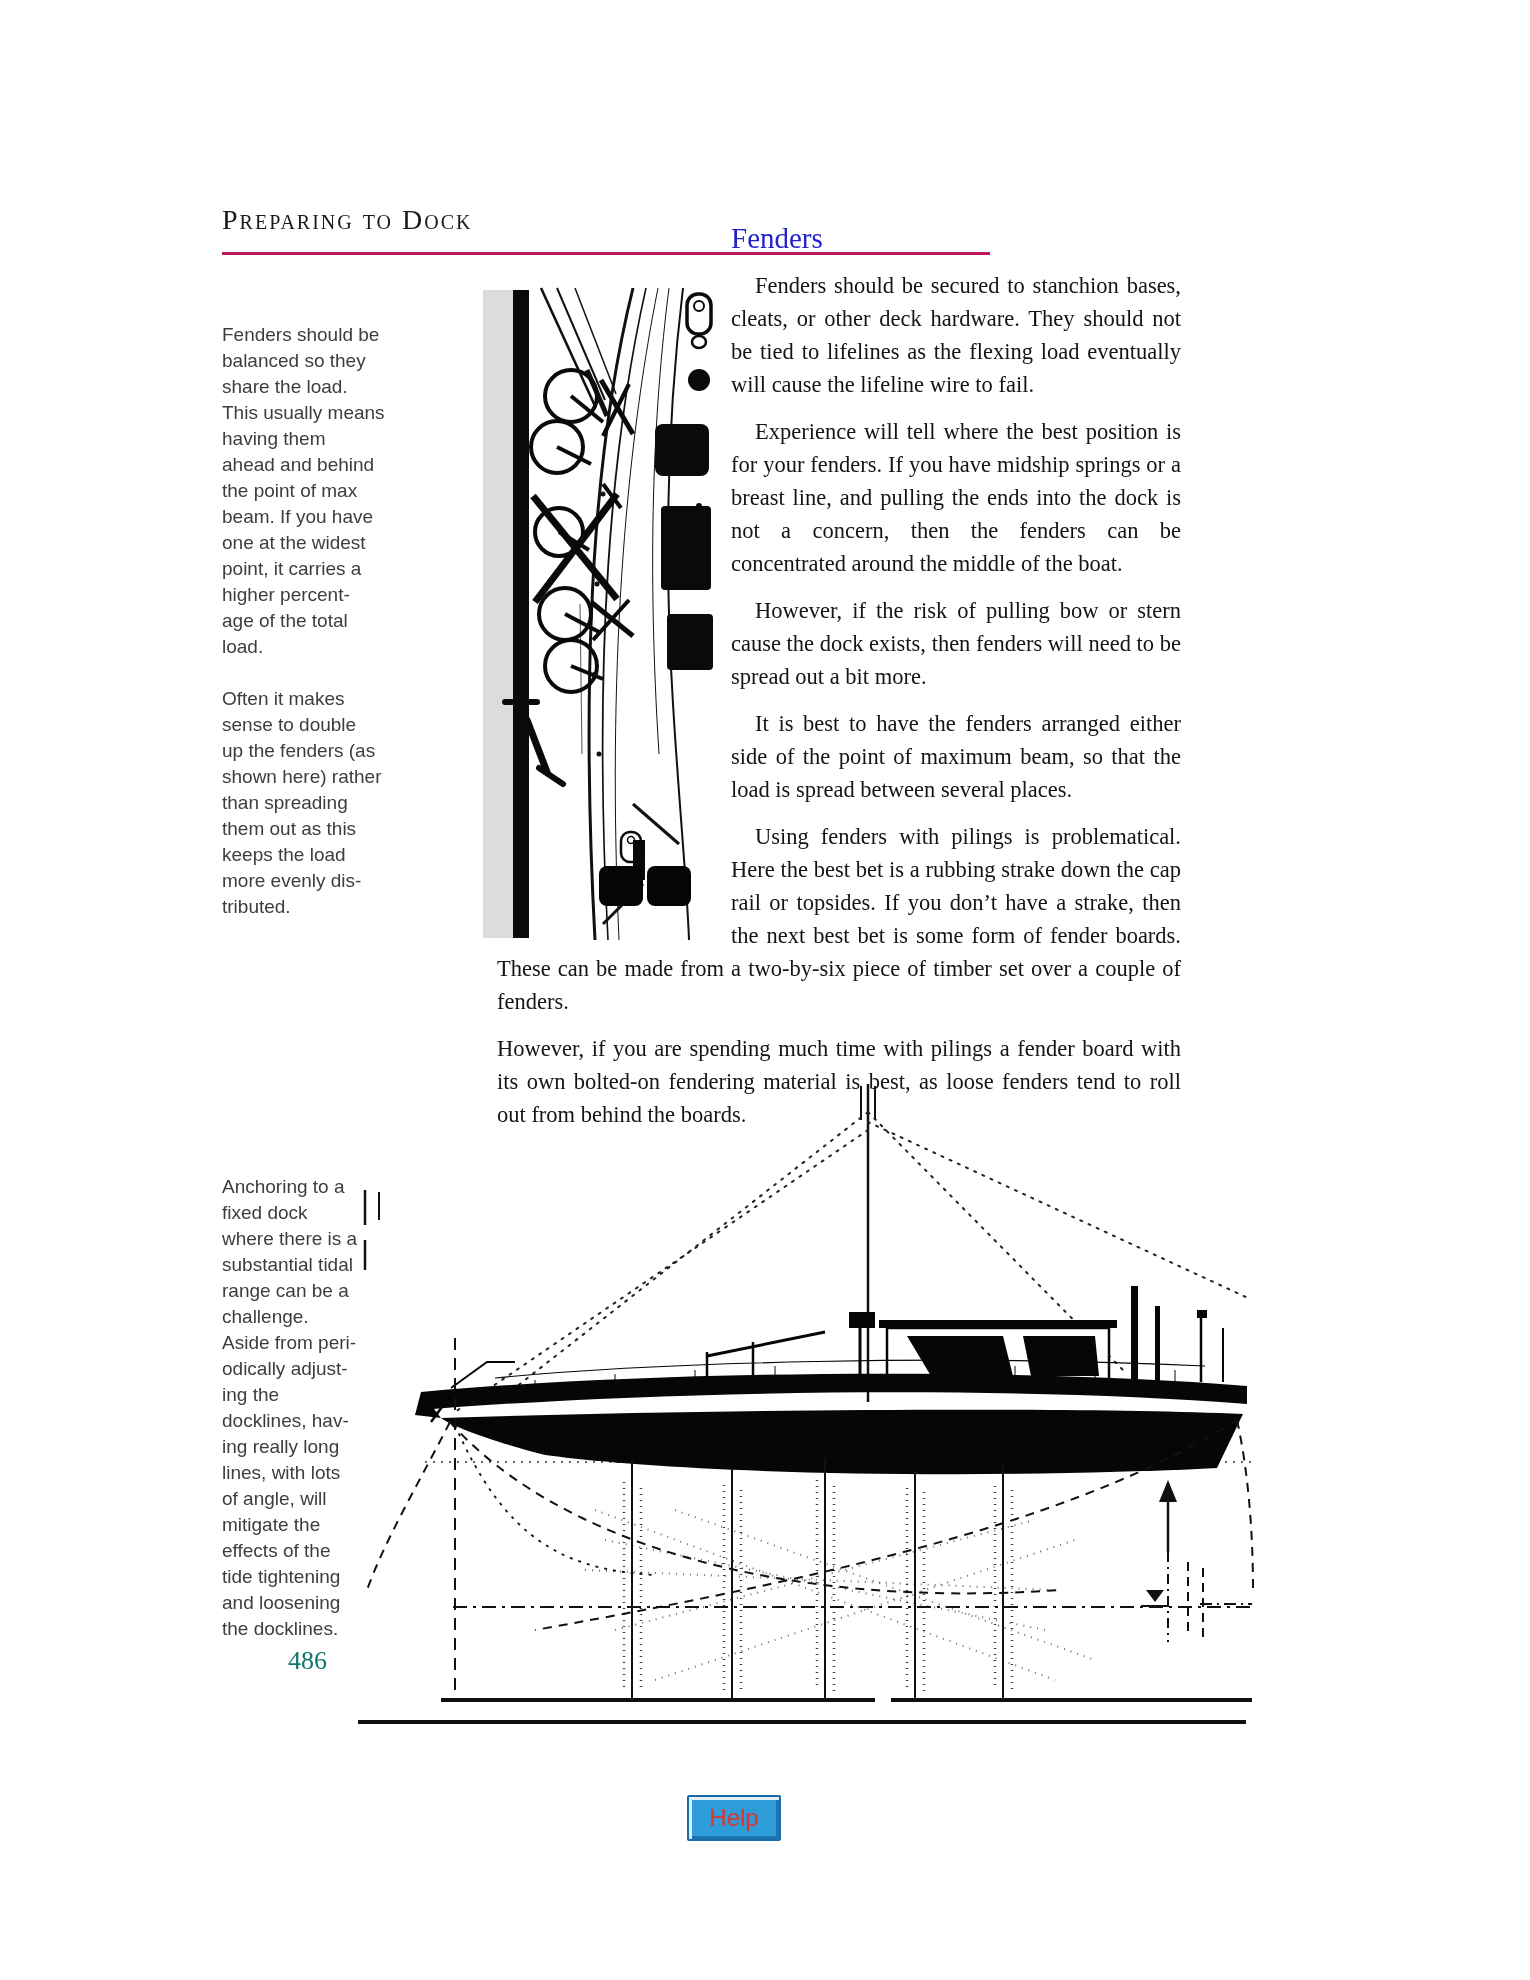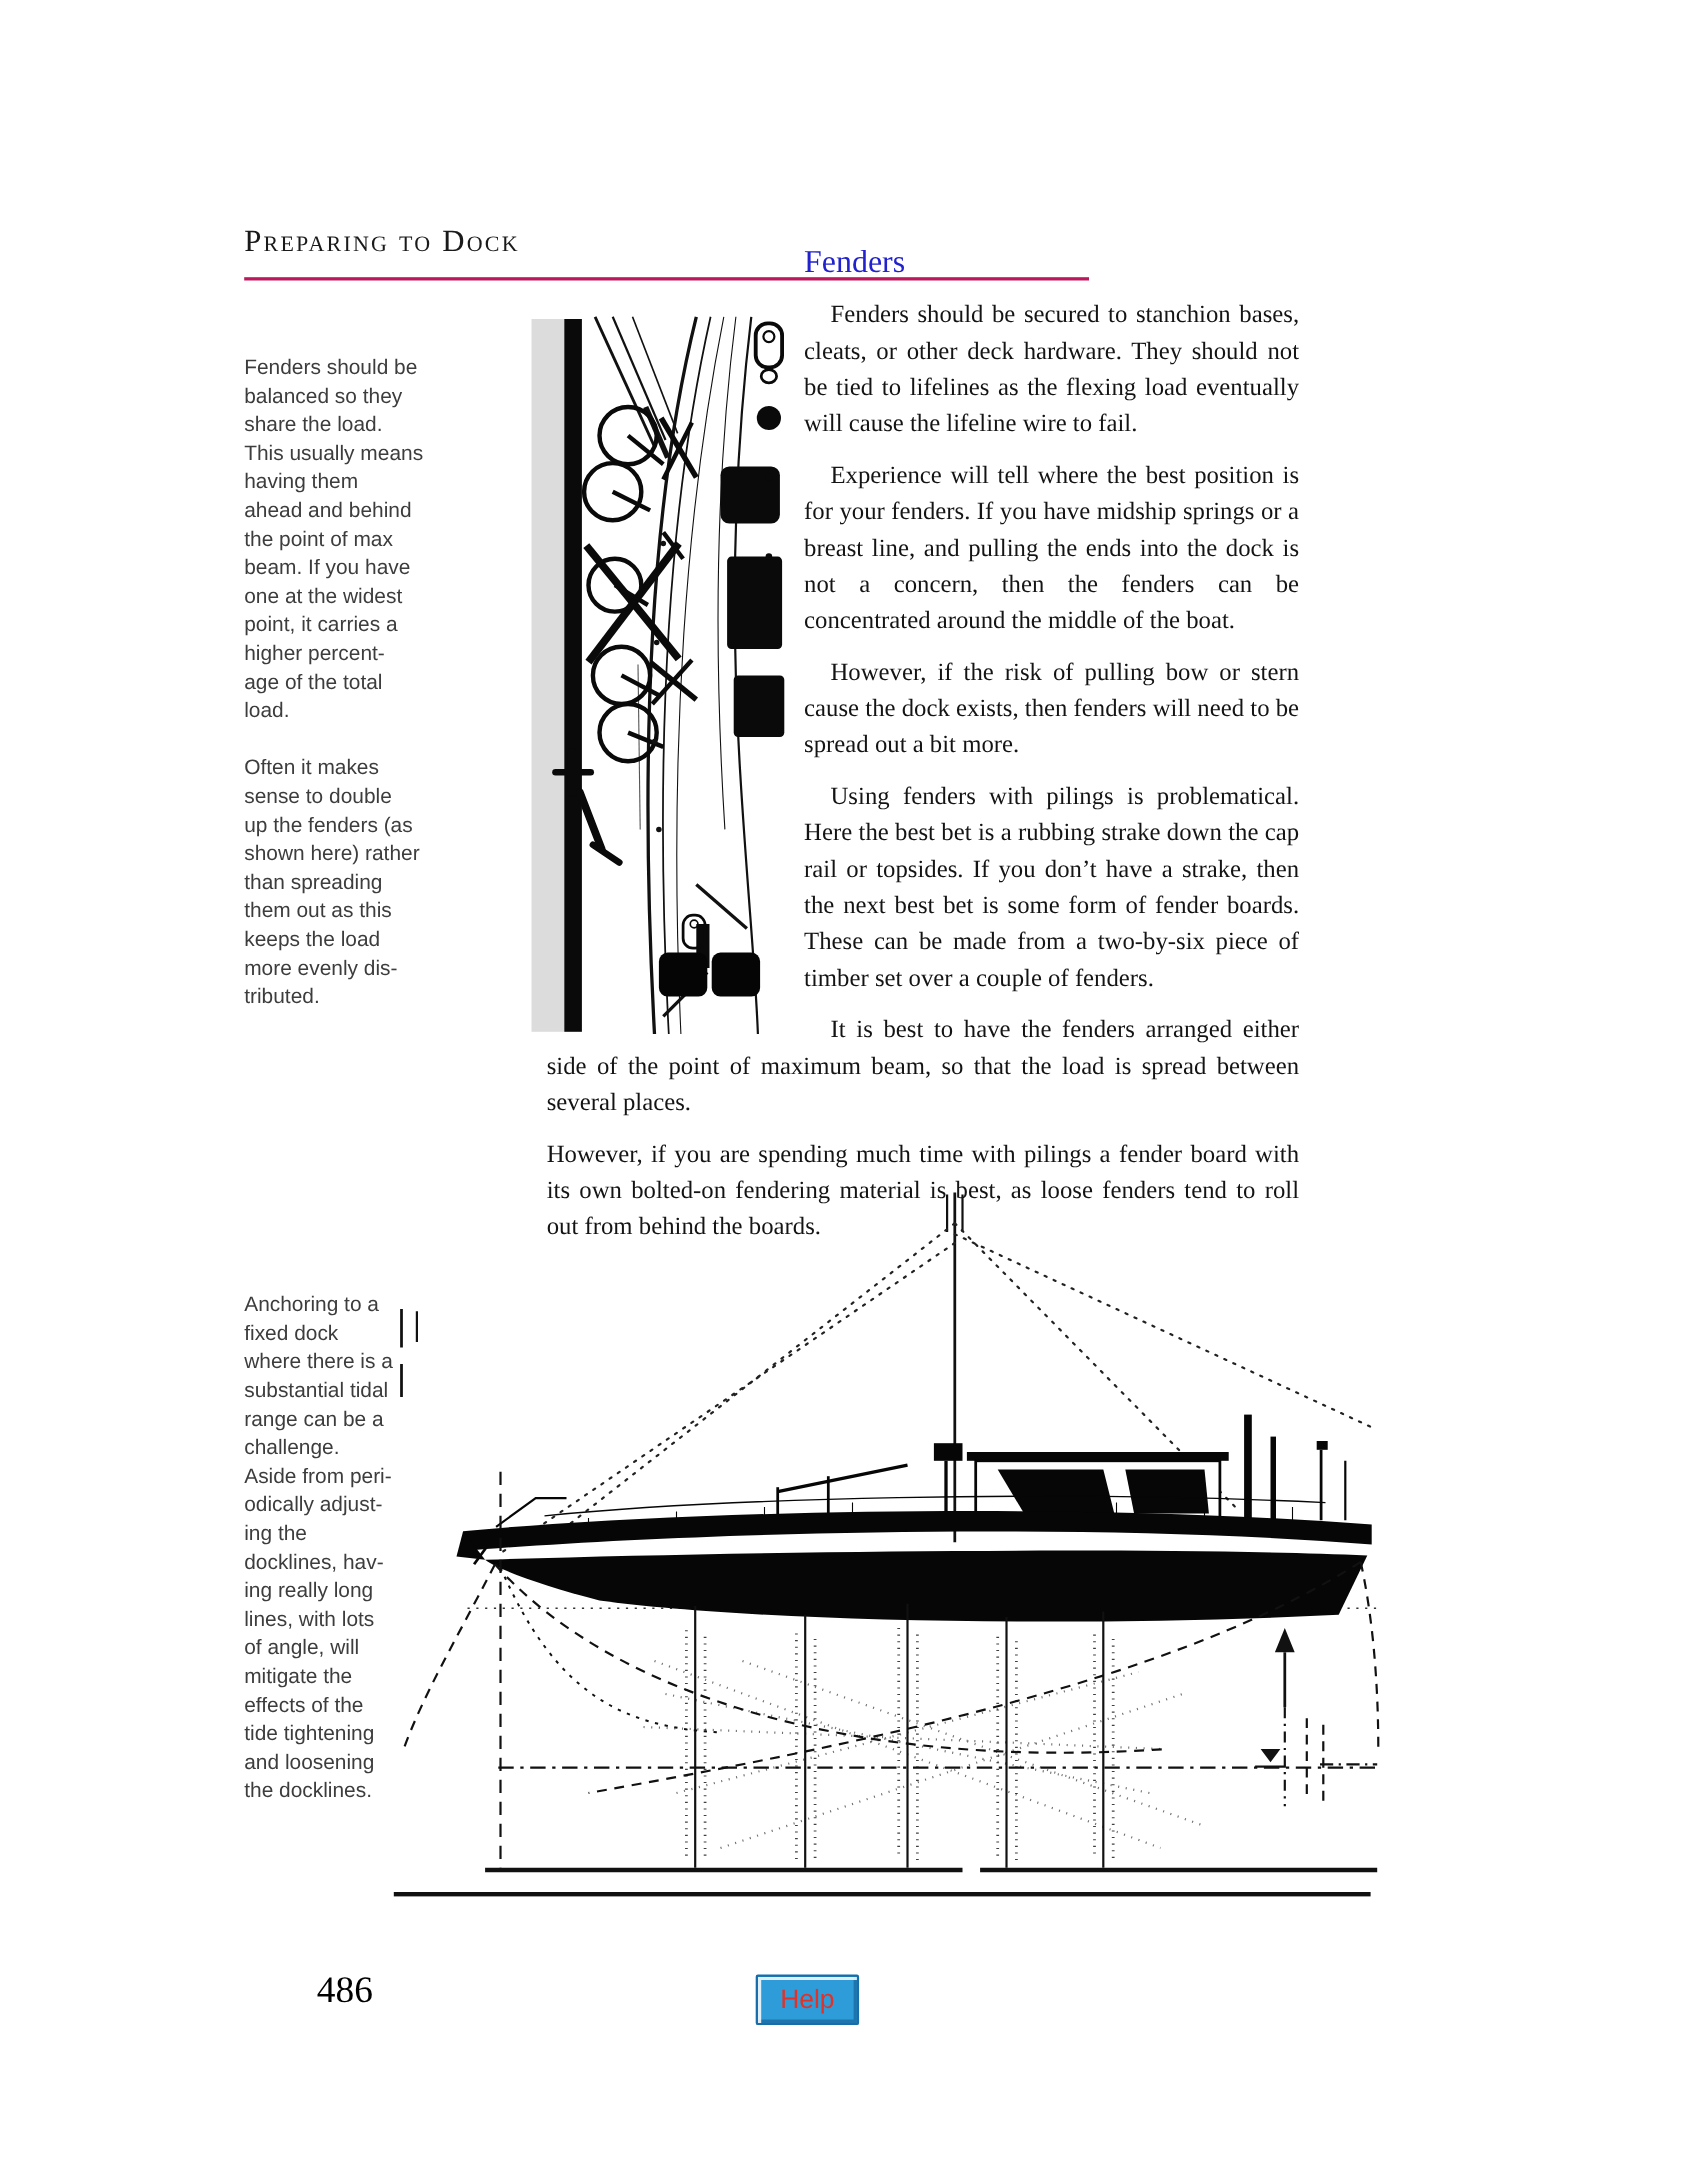--- a/index.html
+++ b/index.html
@@ -25,21 +25,21 @@
   .deck-figure{float:left;width:232px;height:660px;margin:62px 16px 0 0;}
   .article-heading{margin:0 0 6px 18px;font-size:29px;font-weight:400;color:#2121cd;}
   .text-block p{margin:14px;font-size:22.5px;line-height:33px;text-align:justify;}
   .text-block p.bodyp{text-indent:24px;}
   .text-block p.cont{margin-top:14px;text-indent:0;}
 
   
   .boat-figure{position:absolute;left:355px;top:1070px;width:900px;height:640px;}
 
   
-  .page-number{position:absolute;left:288px;top:1791px;font-size:34px;color:#000000;}
+  .page-number{position:absolute;left:288px;top:1646px;font-size:26px;color:#0f766e;}
   .footer-rule{position:absolute;left:358px;top:1720px;width:888px;height:4px;background:#111;}
 
   .help-button{position:absolute;left:687px;top:1782px;width:94px;height:46px;
     background:#2e9cd9;border:2px solid #176ca9;border-radius:2px;
     box-shadow:inset 3px 3px 0 rgba(255,255,255,0.85), inset -3px -3px 0 rgba(10,70,120,0.45);
     font-family:"Liberation Sans", sans-serif;font-size:24px;color:#e03228;
     display:flex;align-items:center;justify-content:center;cursor:pointer;margin-top:13px;}
 
   svg{display:block;}
 </style>
@@ -146,22 +146,22 @@
           <rect x="116" y="582" width="44" height="40" rx="8" fill="#050505"></rect>
           <rect x="164" y="582" width="44" height="40" rx="8" fill="#050505"></rect>
         </g>
       </svg>
     </figure>
 
     <h2 class="article-heading">Fenders</h2>
     <p class="bodyp">Fenders should be secured to stanchion bases, cleats, or other deck hardware. They should not be tied to lifelines as the flexing load eventually will cause the lifeline wire to fail.</p>
     <p class="bodyp">Experience will tell where the best position is for your fenders. If you have midship springs or a breast line, and pulling the ends into the dock is not a concern, then the fenders can be concentrated around the middle of the boat.</p>
     <p class="bodyp">However, if the risk of pulling bow or stern cause the dock exists, then fenders will need to be spread out a bit more.</p>
+    <p class="bodyp">It is best to have the fenders arranged either side of the point of maximum beam, so that the load is spread between several places.</p>
     <p class="bodyp">Using fenders with pilings is problematical. Here the best bet is a rubbing strake down the cap rail or topsides. If you don’t have a strake, then the next best bet is some form of fender boards. These can be made from a two-by-six piece of timber set over a couple of fenders.</p>
-    <p class="bodyp">It is best to have the fenders arranged either side of the point of maximum beam, so that the load is spread between several places.</p>
     <p class="cont">However, if you are spending much time with pilings a fender board with its own bolted-on fendering material is best, as loose fenders tend to roll out from behind the boards.</p>
   </div>
 
   <aside class="note note-2">
     <div>Anchoring to a
 fixed dock
 where there is a
 substantial tidal
 range can be a
 challenge.

